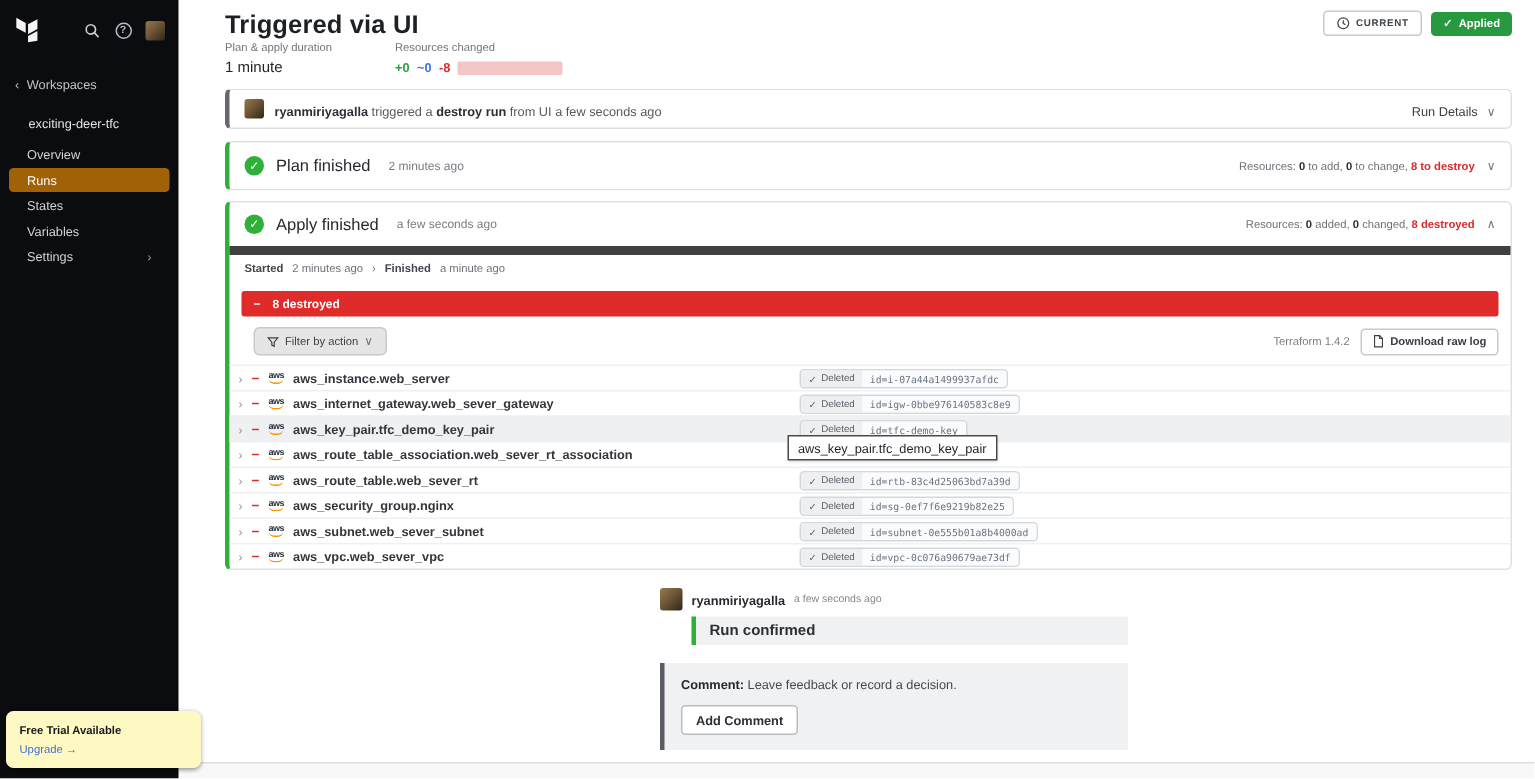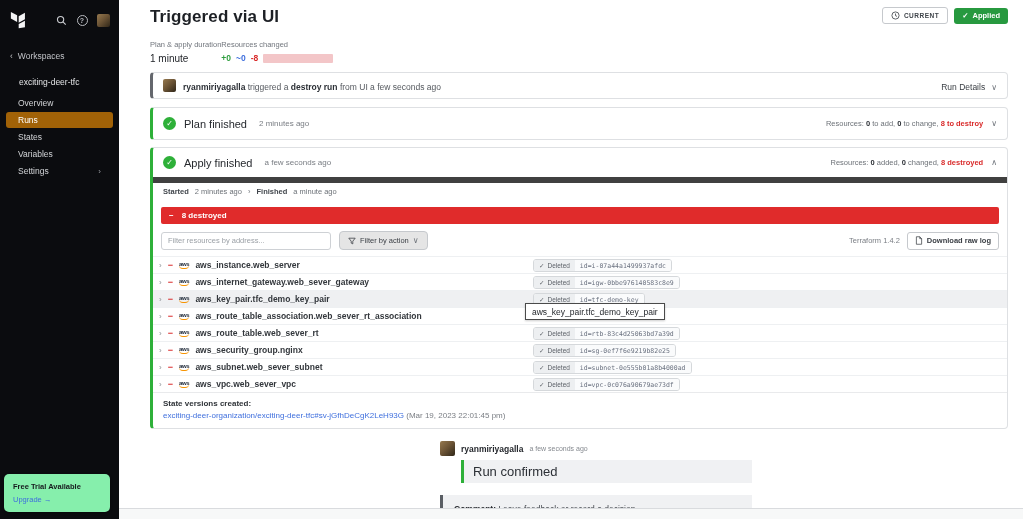--- a/index.html
+++ b/index.html
@@ -12,33 +12,33 @@
   .sb-logo { margin-right:auto; display:flex; }
   .sb-icon { width:12px; height:12px; display:flex; align-items:center; justify-content:center; cursor:pointer; }
   .help-circle { width:11px; height:11px; border:1px solid #b9bbc0; border-radius:50%; color:#b9bbc0; font-size:7px; font-weight:bold; display:flex; align-items:center; justify-content:center; }
   .avatar-sm { width:13px; height:13px; border-radius:2px; background:linear-gradient(135deg,#96794f 0%,#6e5637 45%,#2f2618 100%); }
   .sb-workspaces { padding:13px 10px 6px 10px; font-size:8.5px; color:#c2c4c8; cursor:pointer; display:flex; gap:5px; align-items:center; }
   .sb-wsname { padding:10px 10px 5px 19px; font-size:8.5px; color:#e3e4e6; }
   .sb-nav { padding:2px 0; }
   .sb-item { font-size:8.5px; color:#d2d4d7; padding:3px 12px; margin:1px 6px; border-radius:3px; cursor:pointer; display:flex; justify-content:space-between; align-items:center;text-align:center; }
   .sb-item.active { background:#a16207; color:#fff; }
   .sb-chev { color:#9a9da2; font-size:8px; }
-  .trial-card { position:absolute; left:4px; bottom:7px; width:106px; background:#86efac; border-radius:5px; padding:8px 9px; box-shadow:0 1px 3px rgba(0,0,0,.4); }
+  .trial-card { position:absolute; left:4px; bottom:7px; width:130px; background:#fef9c3; border-radius:5px; padding:8px 9px; box-shadow:0 1px 3px rgba(0,0,0,.4); }
   .trial-title { font-size:7.5px; font-weight:bold; color:#16181c; }
   .trial-link { font-size:7.5px; color:#3f6fdd; margin-top:4px; cursor:pointer; }
 
   
   .main { position:absolute; left:119px; top:0; right:0; bottom:0; background:#fff; padding:7px 15px 0 31px; }
   .page-header { display:flex; justify-content:space-between; align-items:flex-start; }
   .page-title { font-size:17px; font-weight:bold; color:#1d2025; letter-spacing:.1px; }
   .header-actions { display:flex; gap:6px; align-items:center; }
   .btn-current { display:flex; align-items:center; gap:4px; border:1px solid #c6c9cd; border-radius:3px; background:#fff; padding:3px 8px; font-size:6.5px; font-weight:bold; letter-spacing:.5px; color:#3f444a; cursor:pointer; }
   .badge-applied { display:flex; align-items:center; gap:4px; background:#27993f; color:#fff; border-radius:3px; padding:3.5px 8px; font-size:7.5px; font-weight:bold; }
 
-  .meta-row { display:flex; margin-top:13px; }
+  .meta-row { display:flex; gap:42px; }
   .meta-label { font-size:7.5px; color:#71767d; }
   .meta-value { font-size:10px; color:#23262b; margin-top:4px; }
   .res-changed { display:flex; align-items:center; gap:5px; margin-top:4px; font-size:8.5px; font-weight:bold; }
   .res-add { color:#2f9e3f; } .res-chg { color:#3f6fdd; } .res-del { color:#d92b2b; }
   .res-bar { width:70px; height:9px; background:#f3c6c8; border-radius:1px; }
 
   .card { border:1px solid #dee0e3; border-left-width:3px; border-radius:4px; position:relative; background:#fff; }
   .chev-small { color:#70757c; font-size:8px; }
 
   .trigger-card { margin-top:8px; border-left-color:#64676d; padding:6px 10px; display:flex; align-items:flex-end; gap:7px; font-size:8.5px; color:#55595f; }
@@ -82,21 +82,21 @@
   .sv-line { margin-top:3px; font-size:8px; }
   .sv-link { color:#3f6fdd; cursor:pointer; }
   .sv-date { color:#7a7e84; }
 
   
   .comment-col { width:312px; margin:12px 0 0 290px; }
   .comment-user { display:flex; align-items:center; gap:6px; }
   .avatar-md { width:15px; height:15px; border-radius:2px; background:linear-gradient(135deg,#96794f 0%,#6e5637 45%,#2f2618 100%); }
   .cu-name { font-size:8.5px; font-weight:bold; color:#26292e; }
   .cu-time { font-size:7px; color:#85898f; }
-  .run-confirmed { margin:4px 0 0 21px; background:#f0f1f3; border-left:3px solid #2eb039; font-size:13px; font-weight:normal; color:#2c3036; padding:4px 9px; }
+  .run-confirmed { margin:4px 0 0 21px; background:#f0f1f3; border-left:3px solid #2eb039; font-size:10px; font-weight:bold; color:#2c3036; padding:4px 9px; }
   .comment-box { margin-top:12px; background:#f0f1f3; border-left:3px solid #5a5e64; padding:9px 11px 10px 11px; }
   .comment-text { font-size:8.5px; color:#44484e; }
   .comment-text b { color:#26292e; }
   .btn-add-comment { margin-top:9px; background:#fff; border:1px solid #b9bcc0; border-radius:3px; padding:4px 9px; font-size:8.5px; font-weight:bold; color:#2c3036; cursor:pointer; }
 
   .footer-strip { position:absolute; left:0; right:0; bottom:0; height:11px; background:#f7f8f8; border-top:1px solid #d9dbde; }
 </style>
 </head>
 <body>
 
@@ -222,21 +222,20 @@
         <span>2 minutes ago</span>
       <span>›</span>
       <b>Finished</b>
         <span>a minute ago</span>
     </div>
     <div class="destroy-banner">
       <span>−</span>
       <span>8 destroyed</span>
     </div>
     <div class="filter-bar">
-      <input class="filter-input" type="text" placeholder="Filter resources by address..." style="">
       <button class="btn-filter">
         <svg width="8" height="8" viewBox="0 0 10 10">
             <path d="M1 1.5 H9 L6 5.2 V8.6 L4 7.6 V5.2 Z" fill="none" stroke="#3c4046" stroke-width="1"></path>
           </svg>
         <span>Filter by action</span>
         <span class="chev-small">∨</span>
       </button>
       <span class="tf-version">Terraform 1.4.2</span>
       <button class="btn-download">
         <svg width="8" height="9" viewBox="0 0 10 12">
@@ -344,27 +343,20 @@
                 <span>✓</span>
                 <span>Deleted</span>
               </span>
       <span class="del-id">id=vpc-0c076a90679ae73df</span>
     </span>
   </div>
         </div>
       <div class="tooltip-box">aws_key_pair.tfc_demo_key_pair</div>
     </div>
 
-    <div class="state-versions">
-      <div class="sv-label">State versions created:</div>
-      <div class="sv-line">
-        <span class="sv-link">exciting-deer-organization/exciting-deer-tfc#sv-jGfhDeCgK2LeH93G</span>
-        <span class="sv-date">(Mar 19, 2023 22:01:45 pm)</span>
-      </div>
-    </div>
   </div>
 
   <div class="comment-col">
     <div class="comment-user">
       <span class="avatar-md"></span>
       <span class="cu-name">ryanmiriyagalla</span>
       <span class="cu-time">a few seconds ago</span>
     </div>
     <div class="run-confirmed">Run confirmed</div>
     <div class="comment-box">

